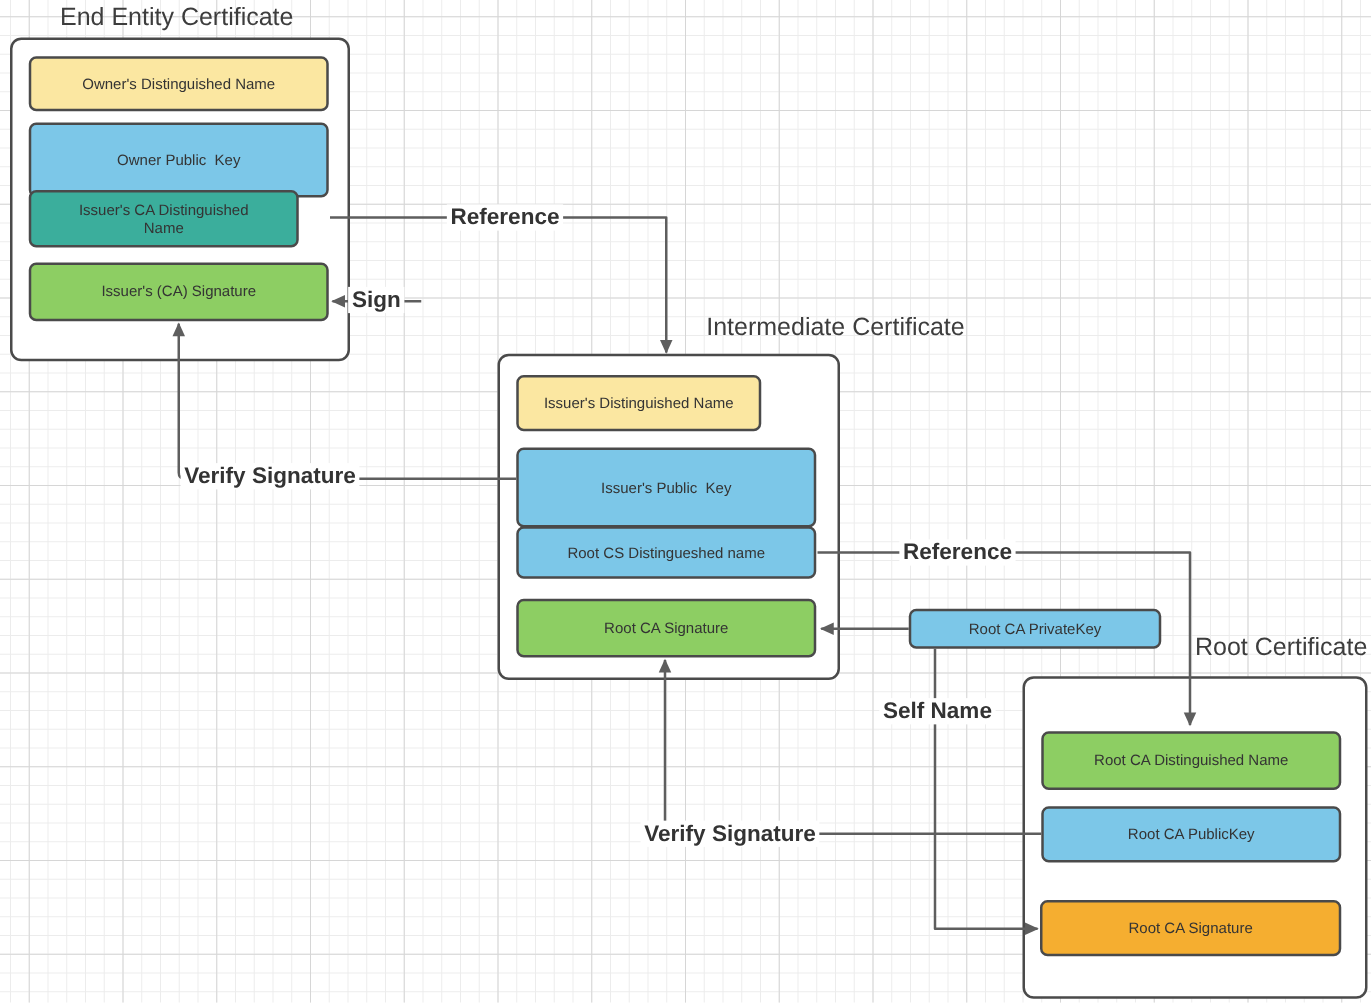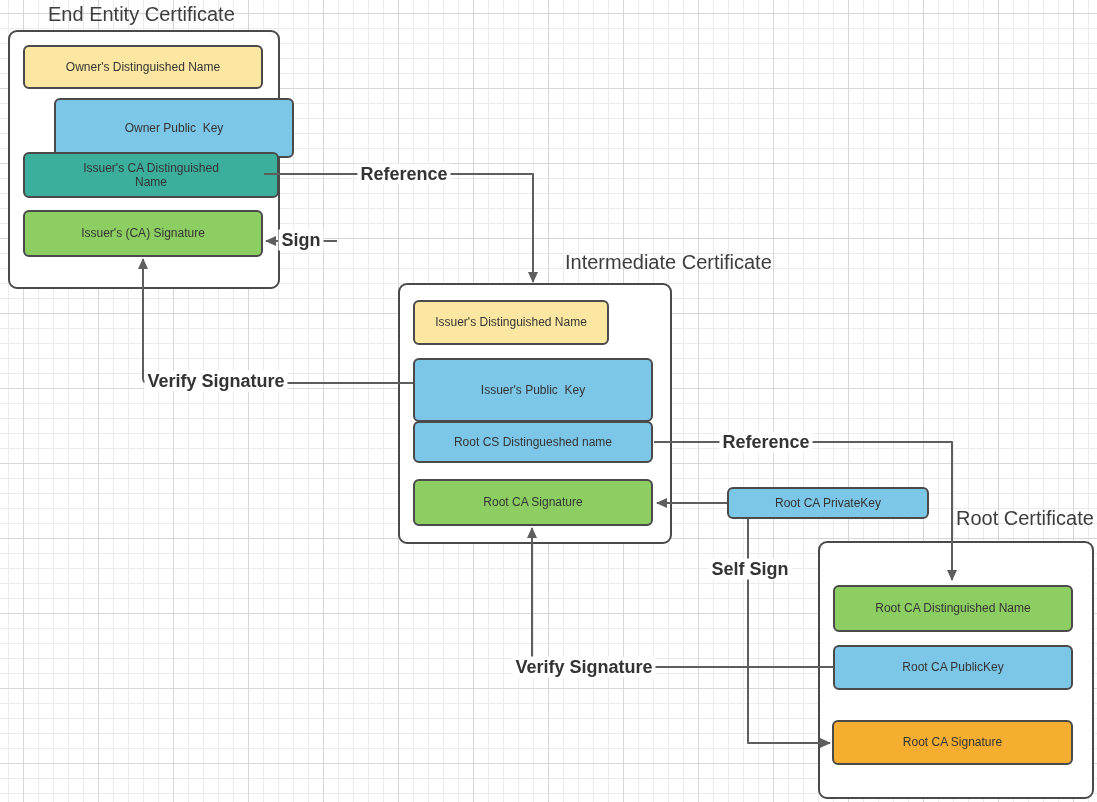--- a/index.html
+++ b/index.html
@@ -39,22 +39,22 @@
 
   <div class="container-box" style="left:8px;top:30px;width:268px;height:255px;"></div>
   <div class="container-box" style="left:398px;top:283px;width:270px;height:257px;"></div>
   <div class="container-box" style="left:818px;top:541px;width:272px;height:254px;"></div>
 
   <div class="group-title" style="left:48px;top:3px;">End Entity Certificate</div>
   <div class="group-title" style="left:565px;top:251px;">Intermediate Certificate</div>
   <div class="group-title" style="left:956px;top:507px;">Root Certificate</div>
 
   <div class="node" style="left: 23px; top: 45px; width: 240px; height: 44px; background-color: rgb(251, 231, 161);">Owner's Distinguished Name</div>
-  <div class="node" style="left: 23px; top: 98px; width: 240px; height: 60px; background-color: rgb(124, 199, 232); margin-left: 31px;">Owner Public  Key</div>
-  <div class="node" style="left: 23px; top: 152px; width: 256px; height: 46px; background-color: rgb(59, 174, 156);">Issuer's CA Distinguished
+  <div class="node" style="left: 23px; top: 98px; width: 240px; height: 60px; background-color: rgb(124, 199, 232);">Owner Public  Key</div>
+  <div class="node" style="left: 23px; top: 152px; width: 216px; height: 46px; background-color: rgb(59, 174, 156);">Issuer's CA Distinguished
 Name</div>
   <div class="node" style="left: 23px; top: 210px; width: 240px; height: 47px; background-color: rgb(141, 206, 99);">Issuer's (CA) Signature</div>
 
   <div class="node" style="left: 413px; top: 300px; width: 196px; height: 45px; background-color: rgb(251, 231, 161);">Issuer's Distinguished Name</div>
   <div class="node" style="left: 413px; top: 358px; width: 240px; height: 64px; background-color: rgb(124, 199, 232);">Issuer's Public  Key</div>
   <div class="node" style="left: 413px; top: 421px; width: 240px; height: 42px; background-color: rgb(124, 199, 232);">Root CS Distingueshed name</div>
   <div class="node" style="left: 413px; top: 479px; width: 240px; height: 47px; background-color: rgb(141, 206, 99);">Root CA Signature</div>
 
   <div class="node" style="left: 833px; top: 585px; width: 240px; height: 47px; background-color: rgb(141, 206, 99);">Root CA Distinguished Name</div>
   <div class="node" style="left: 833px; top: 645px; width: 240px; height: 45px; background-color: rgb(124, 199, 232);">Root CA PublicKey</div>
@@ -76,16 +76,16 @@
       <path d="M727,503 L657,503" marker-end="url(#arrow)"></path>
       <path d="M748,519 L748,743 L830,743" marker-end="url(#arrow)"></path>
       <path d="M833,667 L532,667 L532,528" marker-end="url(#arrow)"></path>
     </g>
   </svg>
 
   <div class="edge-label" style="left:404px;top:174px;">Reference</div>
   <div class="edge-label" style="left:301px;top:240px;">Sign</div>
   <div class="edge-label" style="left:216px;top:381px;">Verify Signature</div>
   <div class="edge-label" style="left:766px;top:442px;">Reference</div>
-  <div class="edge-label" style="left:750px;top:569px;">Self Sign</div>
+  <div class="edge-label" style="left:750px;top:569px;">Self Name</div>
   <div class="edge-label" style="left:584px;top:667px;">Verify Signature</div>
 
 </div>
 
 </body></html>

